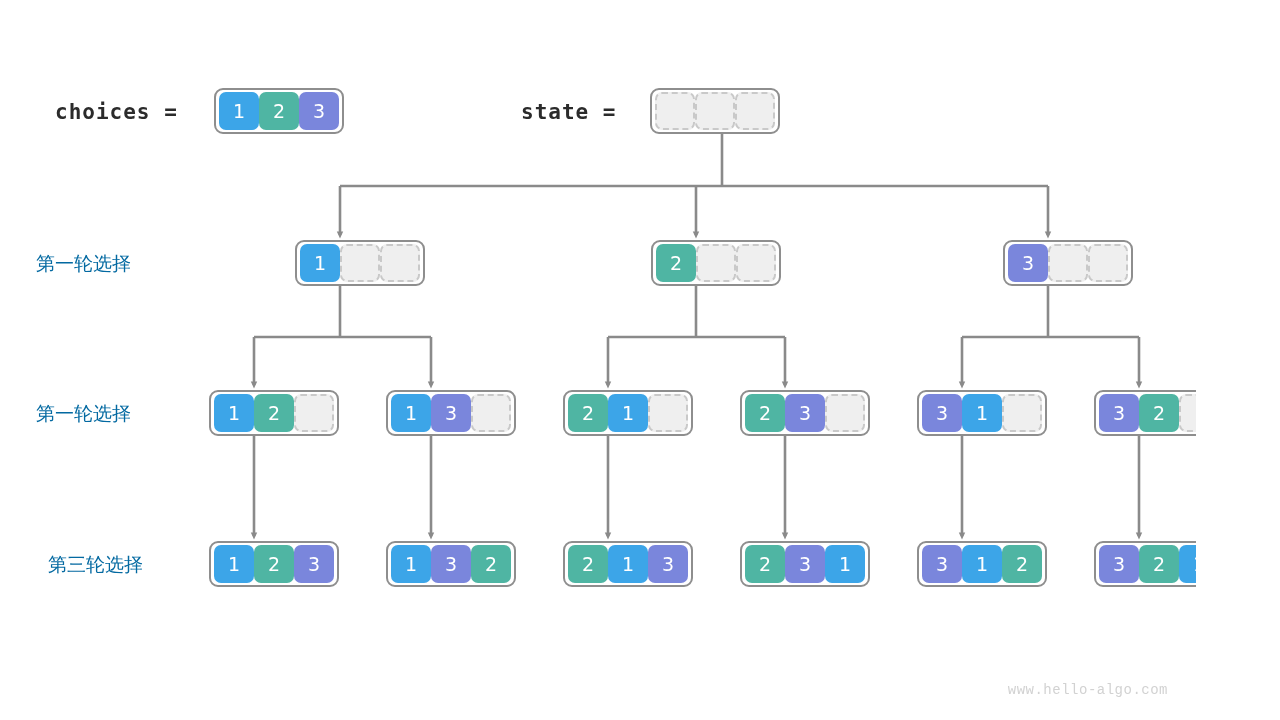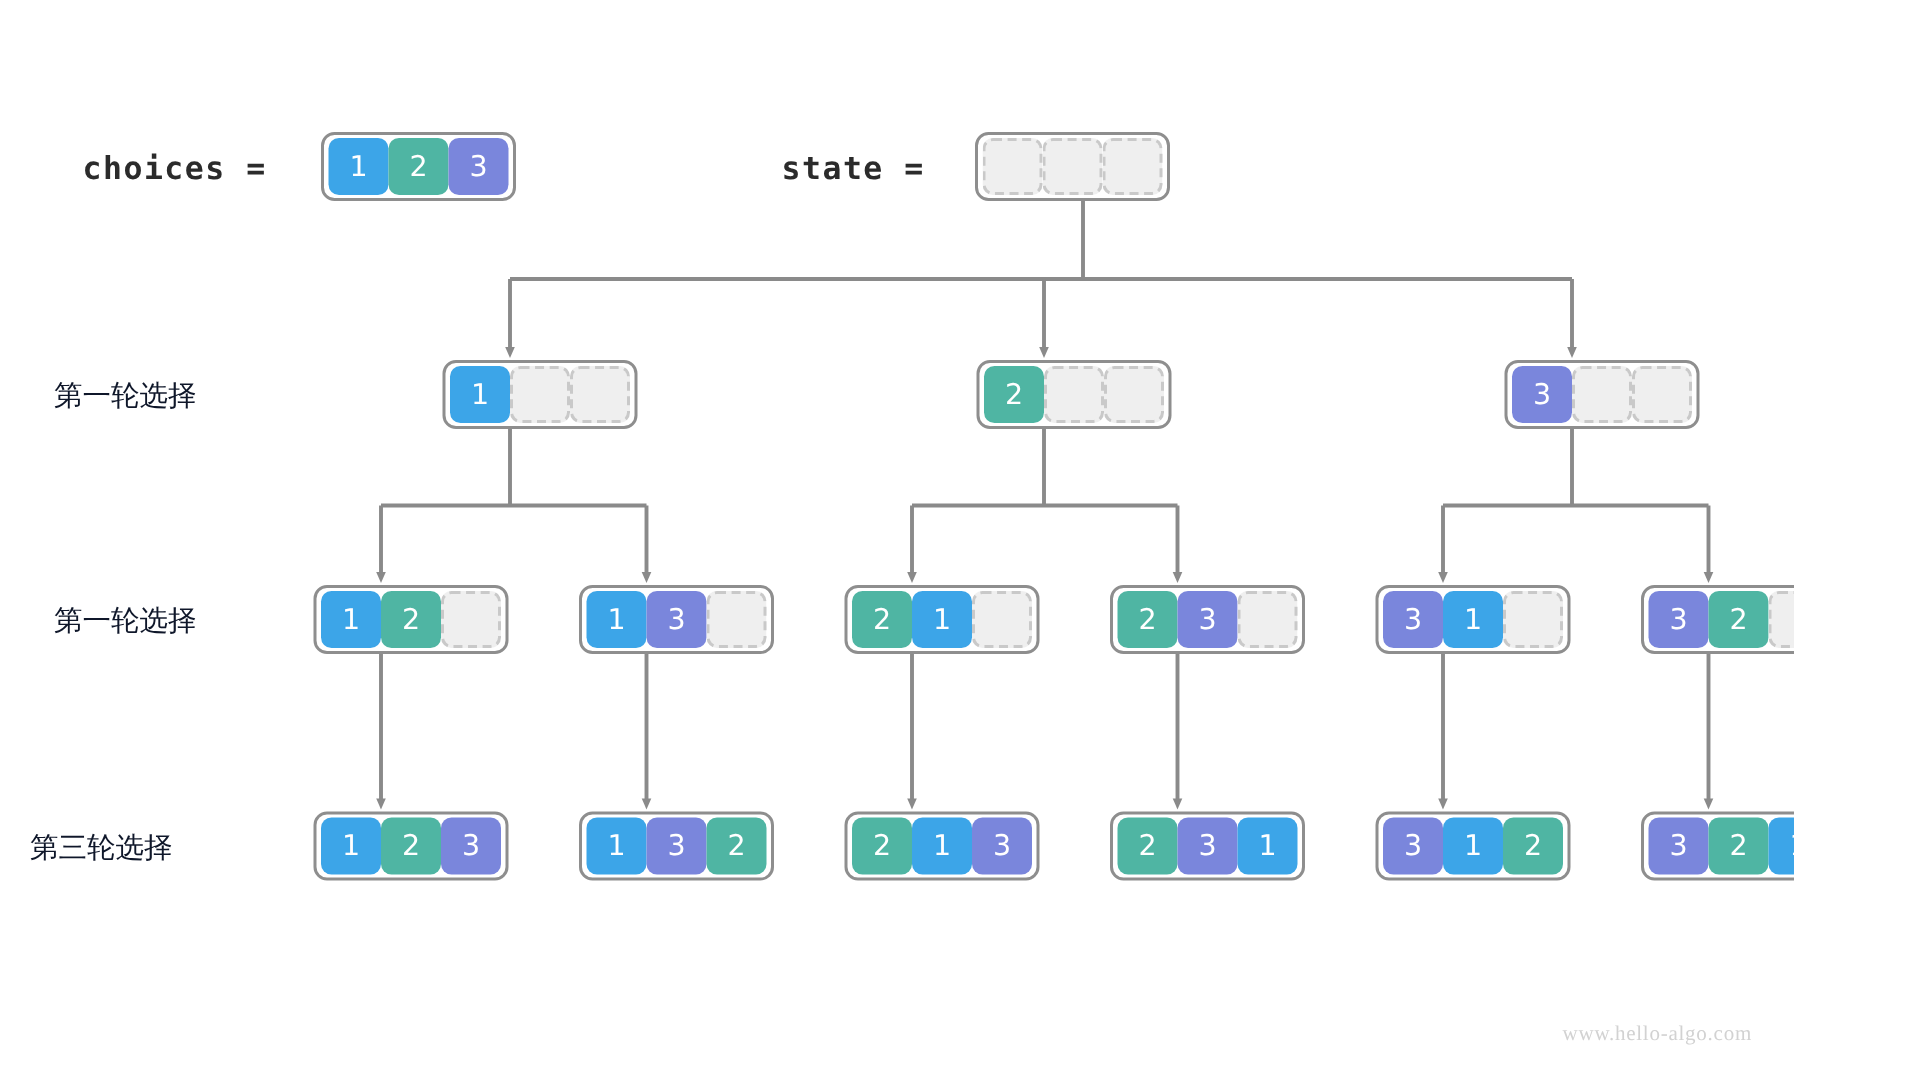--- a/index.html
+++ b/index.html
@@ -33,21 +33,21 @@
     color: #2b2b2b;
     white-space: nowrap;
     letter-spacing: 1px;
   }
 
   
   .row-label {
     position: absolute;
     font-family: "DejaVu Sans", "Liberation Sans", sans-serif;
     font-size: 19px;
-    color: #0f172a;
+    color: #0369a1;
     white-space: nowrap;
   }
 
   
   .node {
     position: absolute;
     box-sizing: border-box;
     display: flex;
     align-items: center;
     border: 2px solid #8e8e8e;
@@ -73,21 +73,21 @@
     background: #efefef;
     border: 2px dashed #c9c9c9;
     color: transparent;
   }
 
   
   .watermark {
     position: absolute;
     right: 28px;
     bottom: 22px;
-    font-family: Liberation Serif, serif;
+    font-family: Liberation Mono, monospace;
     font-size: 14px;
     color: #d2d2d2;
     letter-spacing: 0.5px;
     white-space: nowrap;
   }
 </style>
 </head>
 <body>
 
 <div id="canvas">
@@ -134,21 +134,21 @@
 
   <div class="hdr-label" style="left:521px; top:100px;">state =</div>
   <div class="node" id="node-state" style="left:650px; top:88px;">
       <div class="cell empty"></div>
       <div class="cell empty"></div>
       <div class="cell empty"></div>
     </div>
 
   <div class="row-label" style="left:36px; top:251px;">第一轮选择</div>
   <div class="row-label" style="left:36px; top:401px;">第一轮选择</div>
-  <div class="row-label" style="left:20px; top:552px;">第三轮选择</div>
+  <div class="row-label" style="left:48px; top:552px;">第三轮选择</div>
 
   <div id="tree-nodes">
       <div class="node" style="left: 295px; top: 240px;">
         <div class="cell" style="background: rgb(60, 165, 232);">1</div>
         <div class="cell empty"></div>
         <div class="cell empty"></div>
       </div>
       <div class="node" style="left: 651px; top: 240px;">
         <div class="cell" style="background: rgb(79, 181, 163);">2</div>
         <div class="cell empty"></div>

